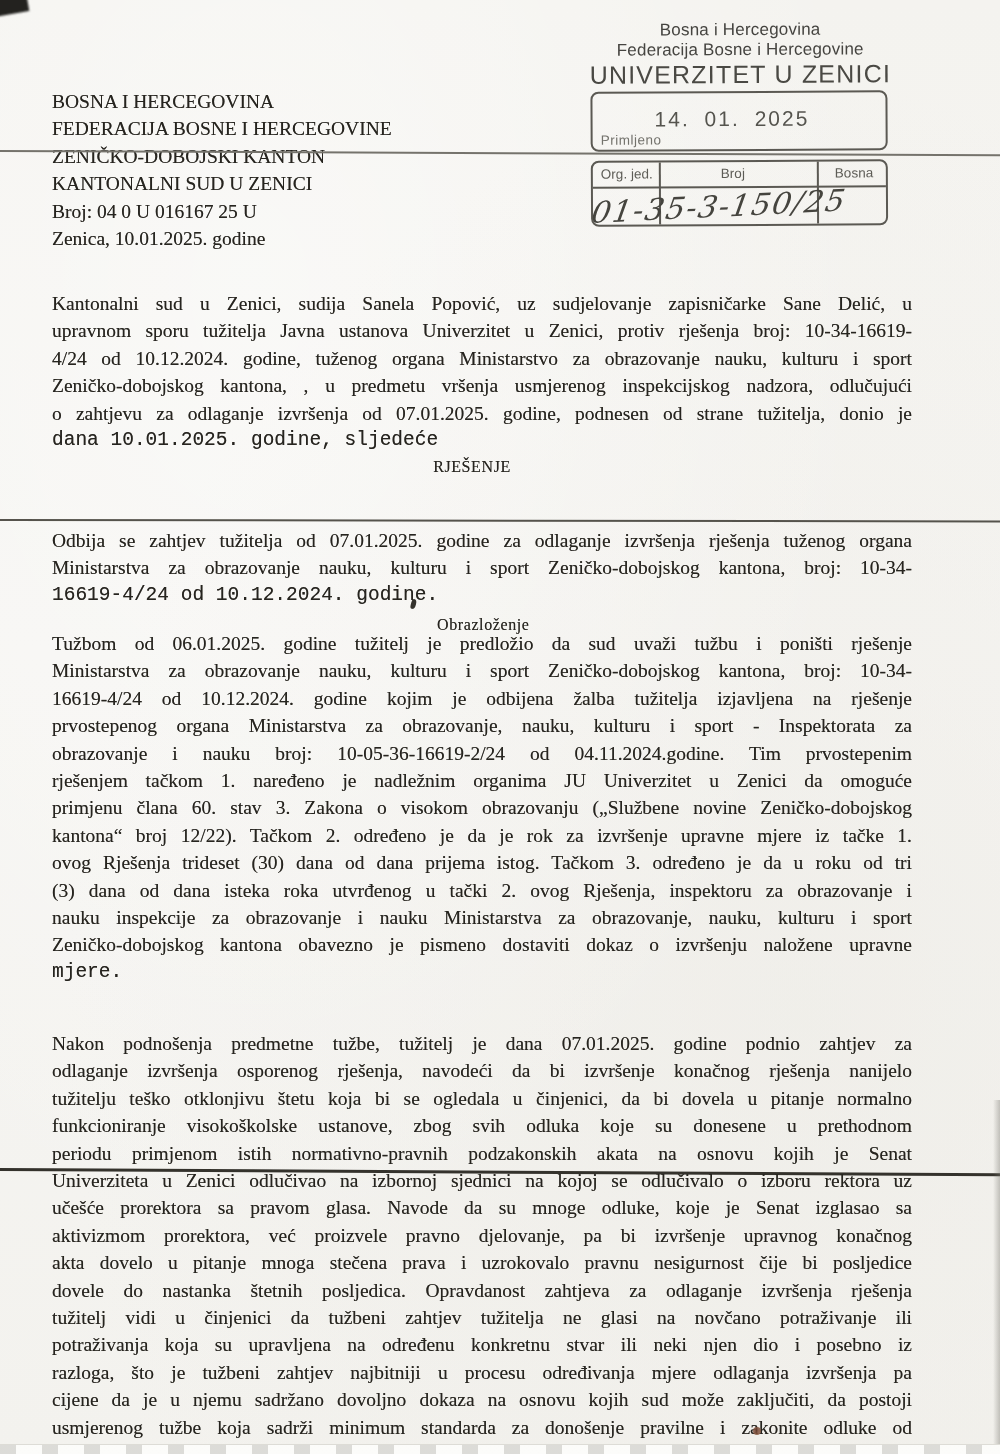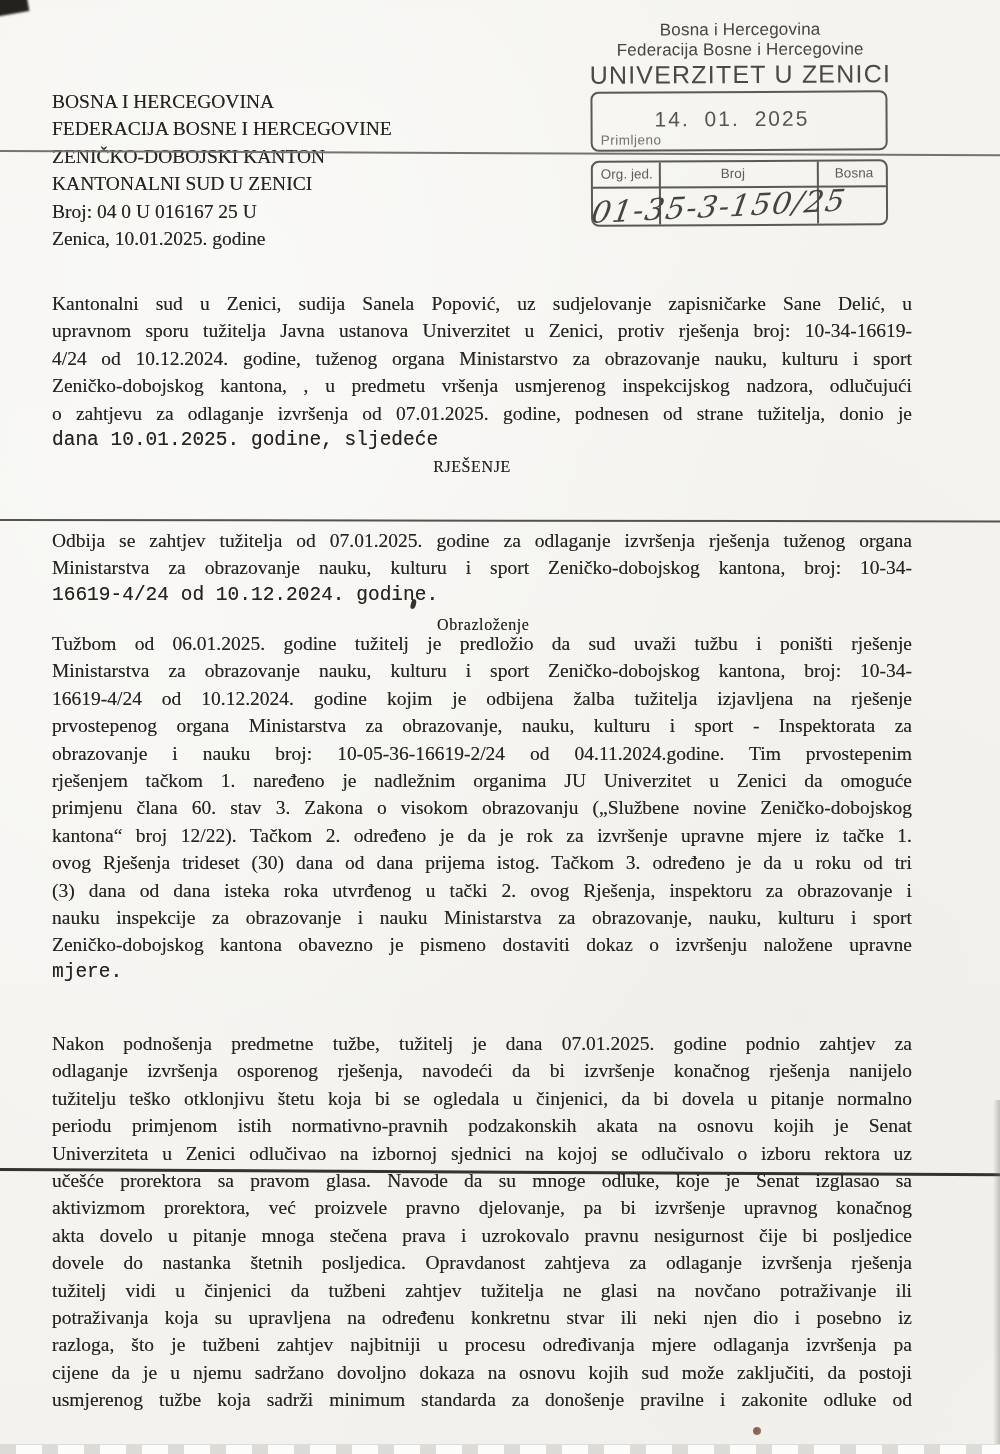--- a/index.html
+++ b/index.html
@@ -140,20 +140,21 @@
       <div class="tline">(3) dana od dana isteka roka utvrđenog u tački 2. ovog Rješenja, inspektoru za obrazovanje i</div>
       <div class="tline">nauku inspekcije za obrazovanje i nauku Ministarstva za obrazovanje, nauku, kulturu i sport</div>
       <div class="tline">Zeničko-dobojskog kantona obavezno je pismeno dostaviti dokaz o izvršenju naložene upravne</div>
       <div class="tline">mjere.</div>
     </div>
 
   <div class="para open" style="top:1030px">
       <div class="tline">Nakon podnošenja predmetne tužbe, tužitelj je dana 07.01.2025. godine podnio zahtjev za</div>
       <div class="tline">odlaganje izvršenja osporenog rješenja, navodeći da bi izvršenje konačnog rješenja nanijelo</div>
       <div class="tline">tužitelju teško otklonjivu štetu koja bi se ogledala u činjenici, da bi dovela u pitanje normalno</div>
+      <div class="tline">funkcioniranje visokoškolske ustanove, zbog svih odluka koje su donesene u prethodnom</div>
       <div class="tline">periodu primjenom istih normativno-pravnih podzakonskih akata na osnovu kojih je Senat</div>
       <div class="tline">Univerziteta u Zenici odlučivao na izbornoj sjednici na kojoj se odlučivalo o izboru rektora uz</div>
       <div class="tline">učešće prorektora sa pravom glasa. Navode da su mnoge odluke, koje je Senat izglasao sa</div>
       <div class="tline">aktivizmom prorektora, već proizvele pravno djelovanje, pa bi izvršenje upravnog konačnog</div>
       <div class="tline">akta dovelo u pitanje mnoga stečena prava i uzrokovalo pravnu nesigurnost čije bi posljedice</div>
       <div class="tline">dovele do nastanka štetnih posljedica. Opravdanost zahtjeva za odlaganje izvršenja rješenja</div>
       <div class="tline">tužitelj vidi u činjenici da tužbeni zahtjev tužitelja ne glasi na novčano potraživanje ili</div>
       <div class="tline">potraživanja koja su upravljena na određenu konkretnu stvar ili neki njen dio i posebno iz</div>
       <div class="tline">razloga, što je tužbeni zahtjev najbitniji u procesu određivanja mjere odlaganja izvršenja pa</div>
       <div class="tline">cijene da je u njemu sadržano dovoljno dokaza na osnovu kojih sud može zaključiti, da postoji</div>

